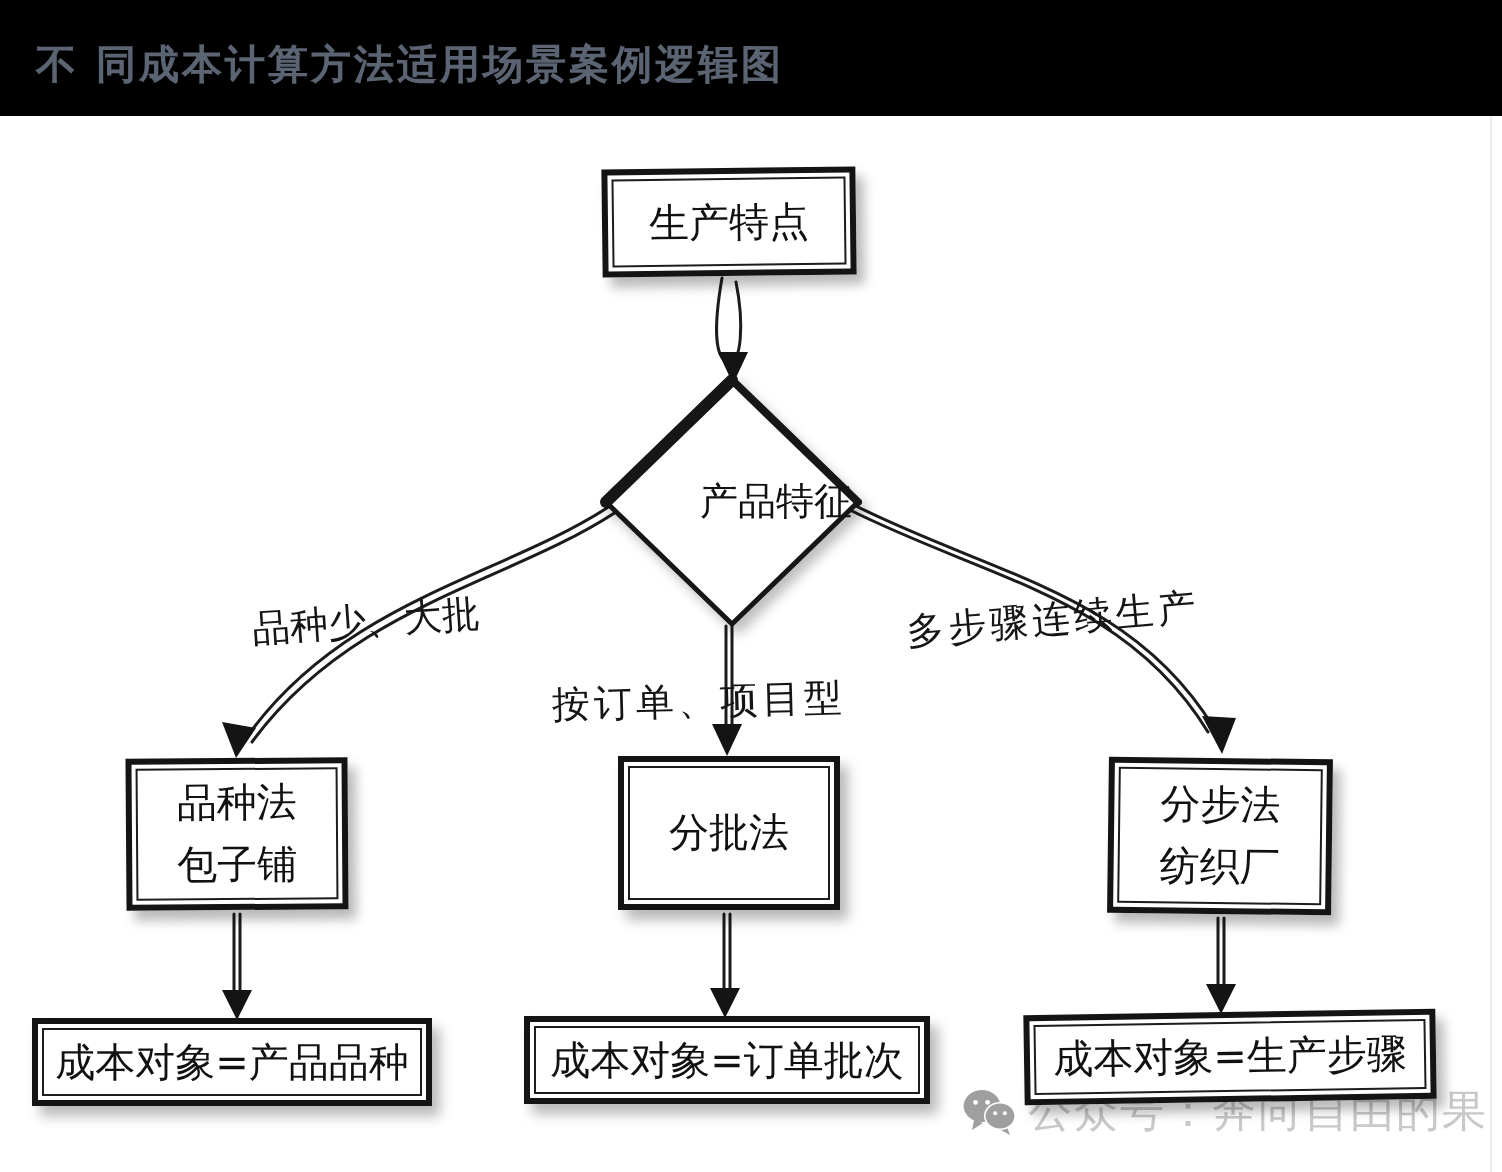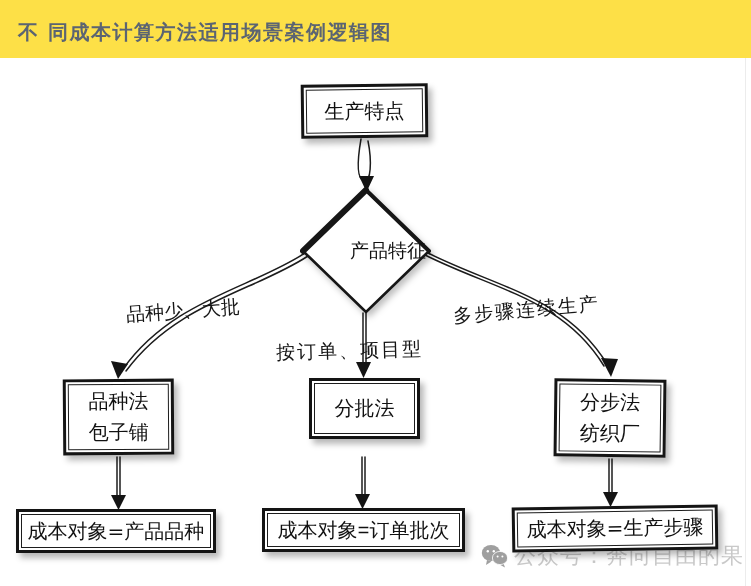--- a/index.html
+++ b/index.html
@@ -2,43 +2,43 @@
 <html><head>
 <meta charset="utf-8">
 <style>
   * { margin:0; padding:0; box-sizing:border-box; }
   html,body { width:751px; height:586px; }
   body { font-family:"DejaVu Sans","Liberation Sans",sans-serif; background:#fff; }
 
   .page { position:relative; width:751px; height:586px; background:#fff; overflow:hidden; }
 
   .titlebar { position:absolute; left:0; top:0; width:751px; height:58px;
-              background:#fde047; display:flex; align-items:center; }
+              background:#000000; display:flex; align-items:center; }
   .titlebar h1 { padding-left:18px; padding-top:6px; font-size:20px; font-weight:bold;
                  color:#5b6472; letter-spacing:1.5px; }
 
   .right-edge { position:absolute; top:58px; right:5px; bottom:0; width:1px; background:#ececec; }
 
   svg.connectors { position:absolute; left:0; top:0; width:751px; height:586px; z-index:2; pointer-events:none; }
   .stroke { fill:none; stroke:#1c1c1c; stroke-width:1.5; stroke-linecap:round; }
   .head { fill:#141414; }
   .diamond-shape { filter:drop-shadow(3px 4px 3px rgba(0,0,0,0.25)); }
 
   .node { position:absolute; z-index:3; background:#fff; border:3px solid #141414;
           box-shadow:4px 5px 6px rgba(0,0,0,0.28);
           display:flex; flex-direction:column; align-items:center; justify-content:center;
           text-align:center; color:#111; }
   .node::after { content:""; position:absolute; inset:2px; border:1px solid #1d1d1d; pointer-events:none; }
 
   .node-root   { left:301px; top:84px;  width:127px; height:54px; font-size:20px; transform:rotate(-0.7deg); }
   .node-m1     { left:63px;  top:379px; width:111px; height:76px; font-size:20px; line-height:1.55; transform:rotate(-0.4deg); }
-  .node-m2     { left:309px; top:378px; width:111px; height:61px; font-size:20px; line-height:1.55; }
+  .node-m2     { left:309px; top:378px; width:111px; height:77px; font-size:20px; line-height:1.55; }
   .node-m3     { left:554px; top:379px; width:112px; height:78px; font-size:20px; line-height:1.55; transform:rotate(0.7deg); }
   .node-c1     { left:16px;  top:509px; width:200px; height:44px; font-size:20px; }
-  .node-c2     { left:262px; top:508px; width:203px; height:44px; font-size:20px;font-family:Liberation Mono, monospace; }
+  .node-c2     { left:262px; top:508px; width:203px; height:44px; font-size:20px; }
   .node-c3     { left:512px; top:506px; width:206px; height:45px; font-size:20px; transform:rotate(-0.9deg); }
 
   .decision-label { position:absolute; z-index:3; left:306px; top:238px; width:120px;
                     text-align:right; font-size:19px; color:#111; }
 
   .branch-label { position:absolute; z-index:3; font-size:19px; color:#151515; white-space:nowrap; }
   .branch-1 { left:126px; top:298px; transform:rotate(-4deg); }
   .branch-2 { left:276px; top:338px; transform:rotate(-1.5deg); letter-spacing:2px; }
   .branch-3 { left:453px; top:297px; transform:rotate(-5deg); letter-spacing:2px; }
 

